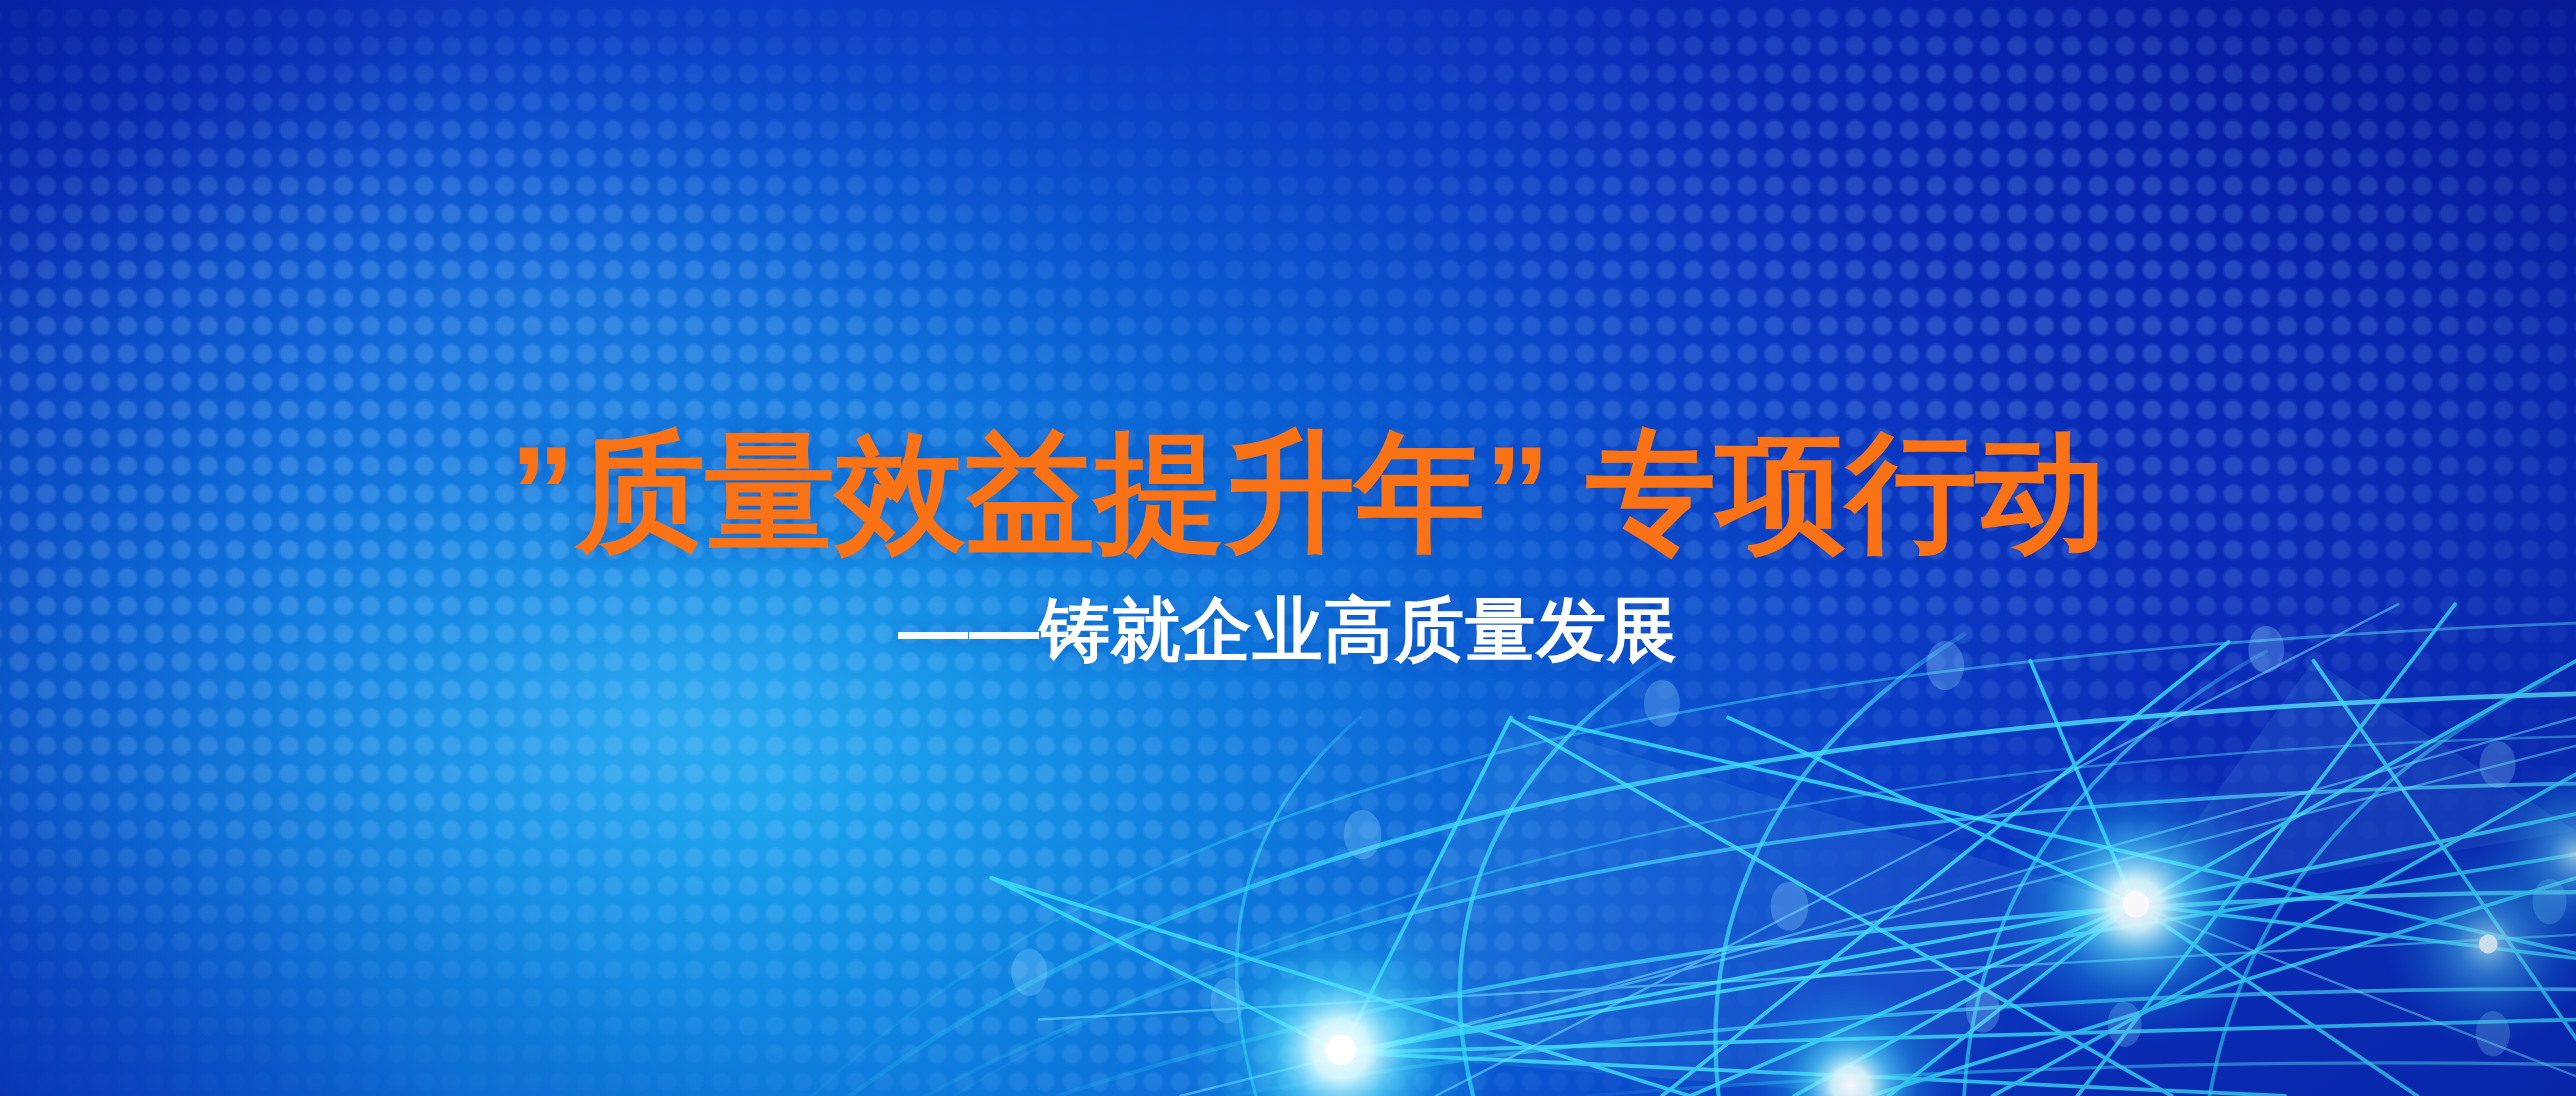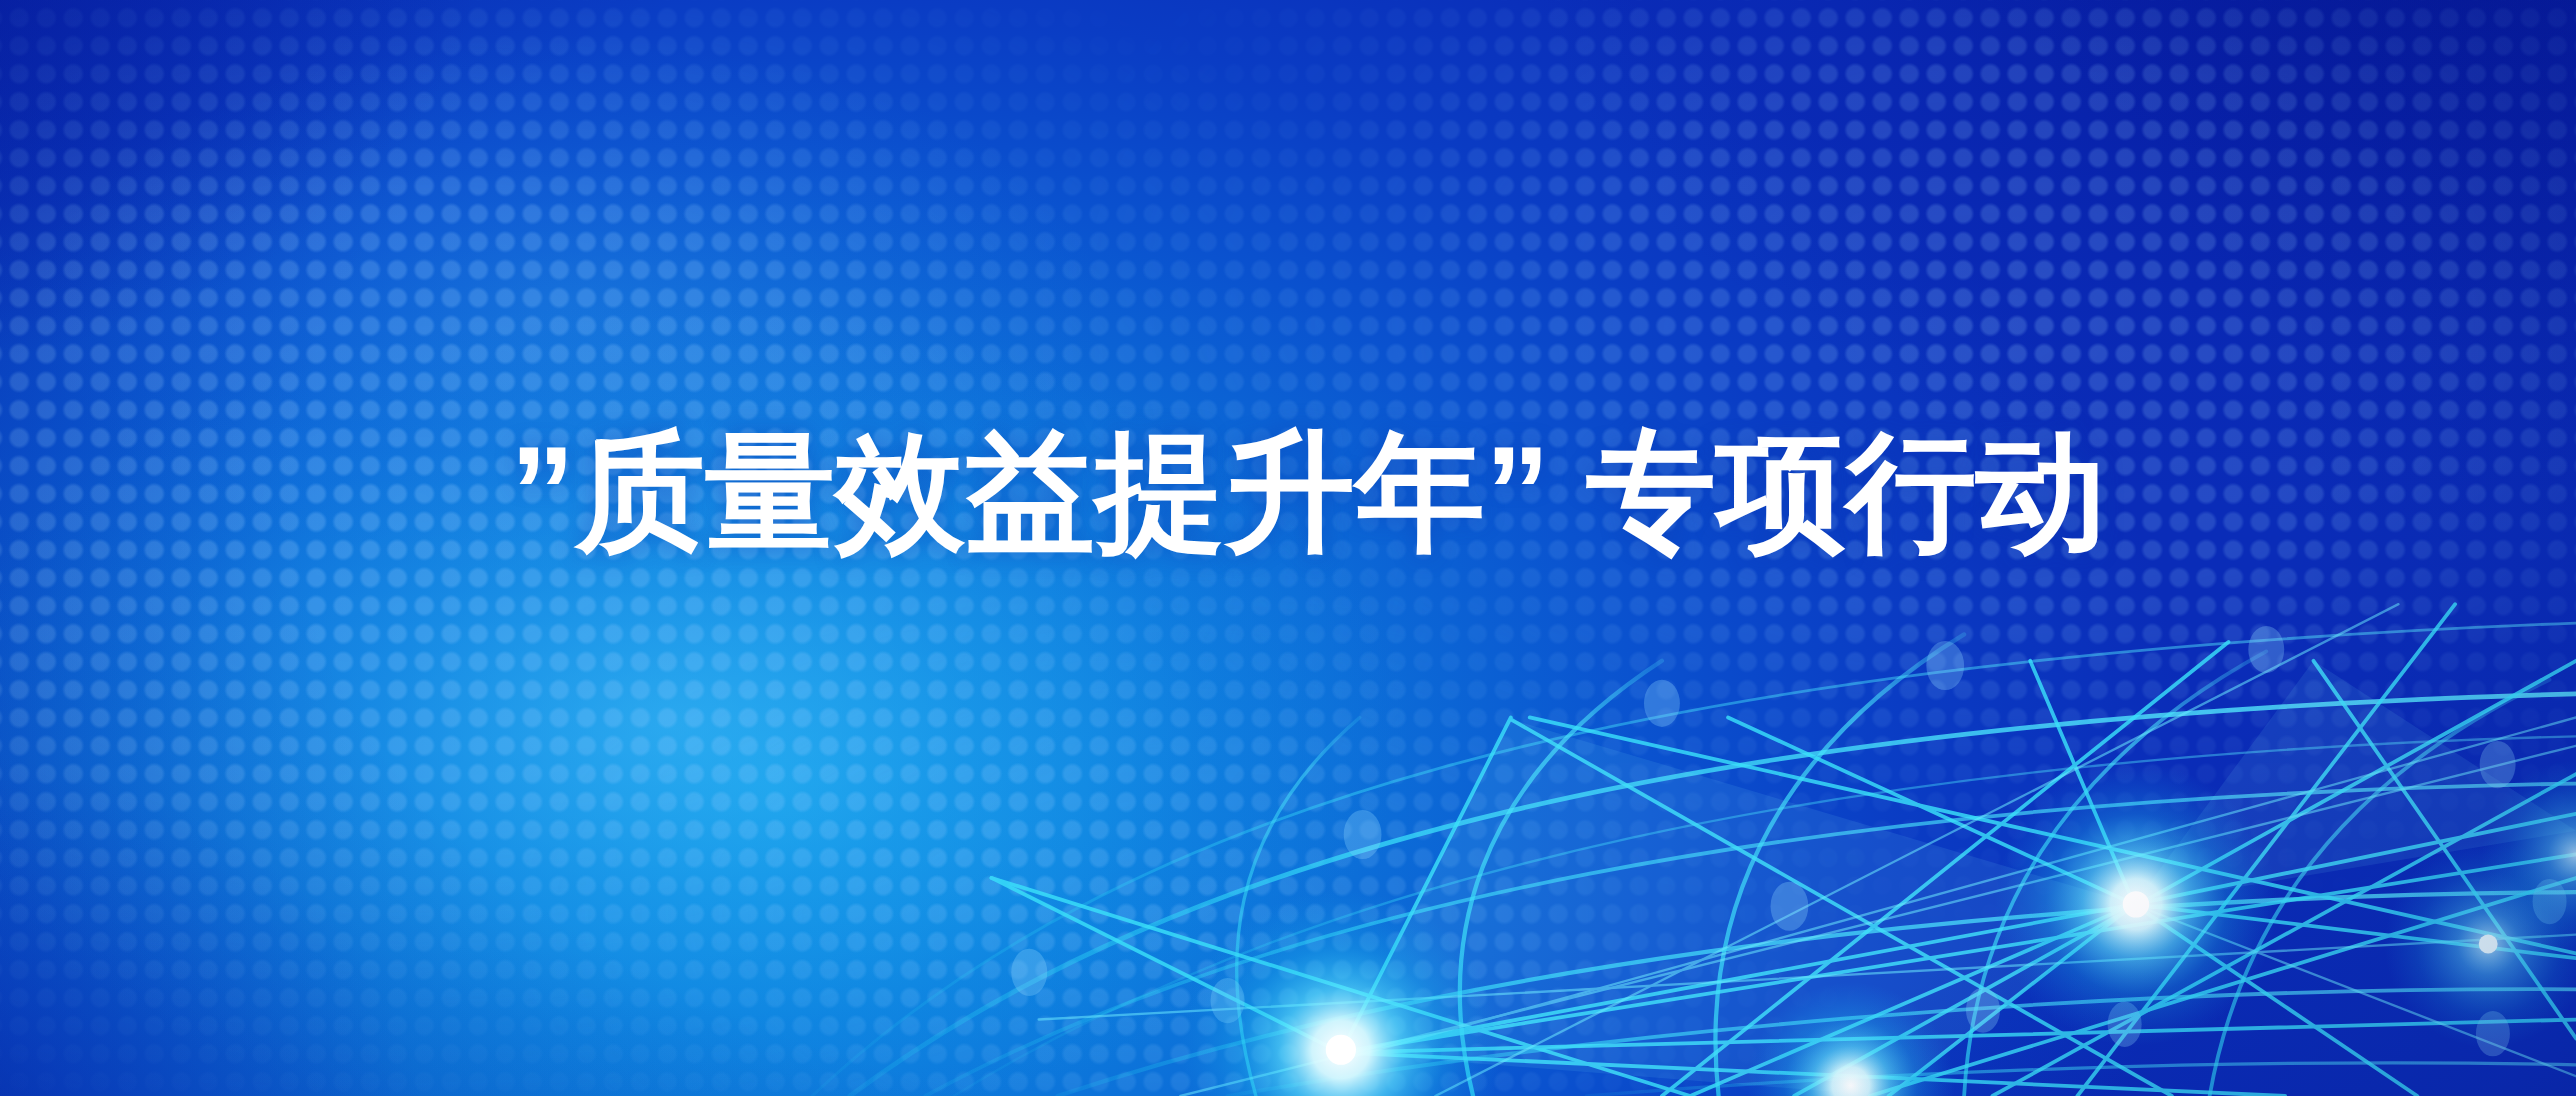--- a/index.html
+++ b/index.html
@@ -76,21 +76,21 @@
 
   
   #headline-block {
     position: absolute;
     left: 0; right: 0;
     top: 427px;
     text-align: center;
     z-index: 40;
   }
   #main-title {
-    color: #ffffff;
+    color: #f97316;
     font-size: 130px;
     line-height: 1.0;
     font-weight: 700;
     letter-spacing: 1.9px;
     white-space: nowrap;
     text-shadow: 0 0 24.6px rgba(10,60,180,0.45);
     margin-left: 40px;
   }
   #main-title .quoted { letter-spacing: 0px; }
   #sub-title {
@@ -253,17 +253,18 @@
       <g>
         <circle cx="2728" cy="905" r="100" fill="url(#nodeGlowSoft)"></circle>
       </g>
     </svg>
   </div>
 
   <div id="headline-block">
     <div id="main-title">
       <span class="quoted">”质量效益提升年” 专项行动</span>
     </div>
+    <div id="sub-title">——铸就企业高质量发展</div>
   </div>
 
   <div class="layer" id="vignette"></div>
 </div>
 
 
 </body></html>

